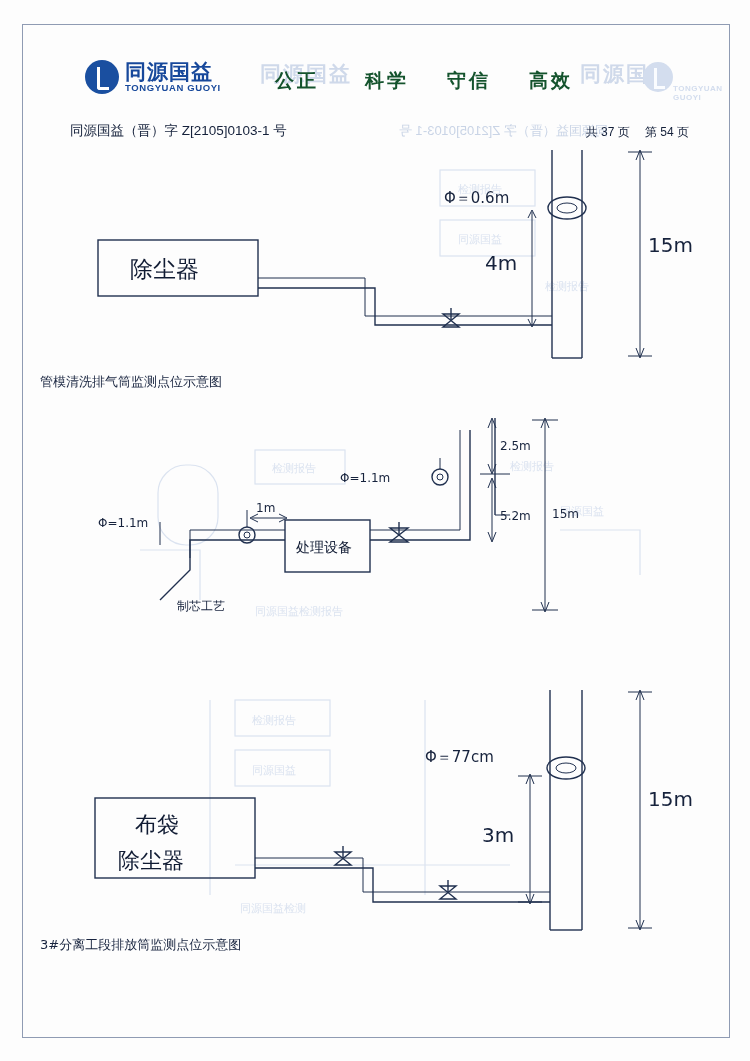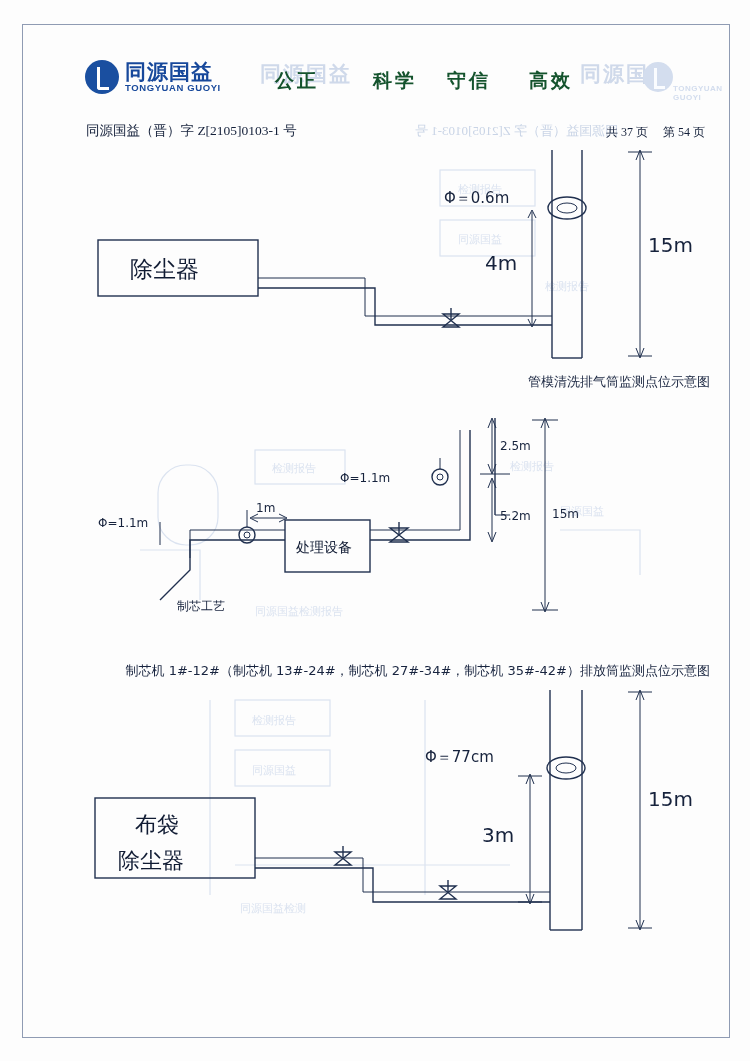--- a/index.html
+++ b/index.html
@@ -81,21 +81,21 @@
   .slogan {
     position: absolute;
     top: 12px;
     font-family: "DejaVu Sans", sans-serif;
     font-size: 19px;
     font-weight: bold;
     color: #14532d;
     letter-spacing: 3px;
   }
   .slogan.s1 { left: 215px; }
-  .slogan.s2 { left: 305px; margin-left: 8px; }
+  .slogan.s2 { left: 305px; }
   .slogan.s3 { left: 387px; }
   .slogan.s4 { left: 469px; }
 
   
   .wm-header {
     position: absolute;
     top: 8px;
     font-family: "DejaVu Sans", sans-serif;
     font-size: 21px;
     font-weight: bold;
@@ -130,25 +130,25 @@
     top: 28px;
     font-size: 8px;
     font-weight: bold;
     color: #d3ddee;
     letter-spacing: 0.5px;
   }
 
   
   .docnum-row {
     position: absolute;
-    left: 60px;
+    left: 44px;
     top: 122px;
     width: 645px;
     height: 20px;
-    font-family: Liberation Serif, serif;
+    font-family: Liberation Sans, sans-serif;
     font-size: 13.5px;
     color: #14203a;
   }
   .docnum {
     position: absolute;
     left: 26px;
     top: 0;
     white-space: nowrap;
   }
   .pageinfo {
@@ -172,21 +172,21 @@
 
   
   .diagram {
     position: absolute;
     left: 40px;
     width: 670px;
   }
   .caption {
     position: absolute;
     width: 670px;
-    text-align: right;
+    text-align: left;
     font-family: "DejaVu Sans", sans-serif;
     font-size: 13px;
     color: #18243f;
   }
   .d1 { top: 140px; height: 230px; }
   .d2 { top: 410px; height: 245px; }
   .d3 { top: 680px; height: 255px; }
   .cap1 { left: 40px; top: 373px; }
   .cap2 { left: 40px; top: 662px; }
   .cap3 { left: 40px; top: 936px; }
@@ -383,21 +383,20 @@
       <g>
         <line class="ln ln-t" x1="505" y1="10" x2="505" y2="200"></line>
         <path class="ln ln-t" d="M501 18 L505 8 L509 18"></path>
         <path class="ln ln-t" d="M501 192 L505 202 L509 192"></path>
         <line class="ln ln-t" x1="492" y1="10" x2="518" y2="10"></line>
         <line class="ln ln-t" x1="492" y1="200" x2="518" y2="200"></line>
       </g>
       <text class="lbl lbl-sm" x="512" y="108">15m</text>
     </svg>
   </div>
-  <div class="caption cap2">制芯机 1#-12#（制芯机 13#-24#，制芯机 27#-34#，制芯机 35#-42#）排放筒监测点位示意图</div>
 
   <div class="diagram d3">
     <svg width="670" height="260" viewBox="0 0 670 260">
 
       <g>
         <rect class="wm" x="195" y="20" width="95" height="36"></rect>
         <rect class="wm" x="195" y="70" width="95" height="36"></rect>
         <text class="wmtext" x="212" y="44">检测报告</text>
         <text class="wmtext" x="212" y="94">同源国益</text>
         <path class="wm" d="M170 20 L170 215"></path>
@@ -449,14 +448,15 @@
       <g>
         <line class="ln ln-t" x1="600" y1="12" x2="600" y2="248"></line>
         <path class="ln ln-t" d="M596 20 L600 10 L604 20"></path>
         <path class="ln ln-t" d="M596 240 L600 250 L604 240"></path>
         <line class="ln ln-t" x1="588" y1="12" x2="612" y2="12"></line>
         <line class="ln ln-t" x1="588" y1="248" x2="612" y2="248"></line>
       </g>
       <text class="lbl lbl-big" x="608" y="126">15m</text>
     </svg>
   </div>
+  <div class="caption cap3">3#分离工段排放筒监测点位示意图</div>
 
 </div>
 
 </body></html>

